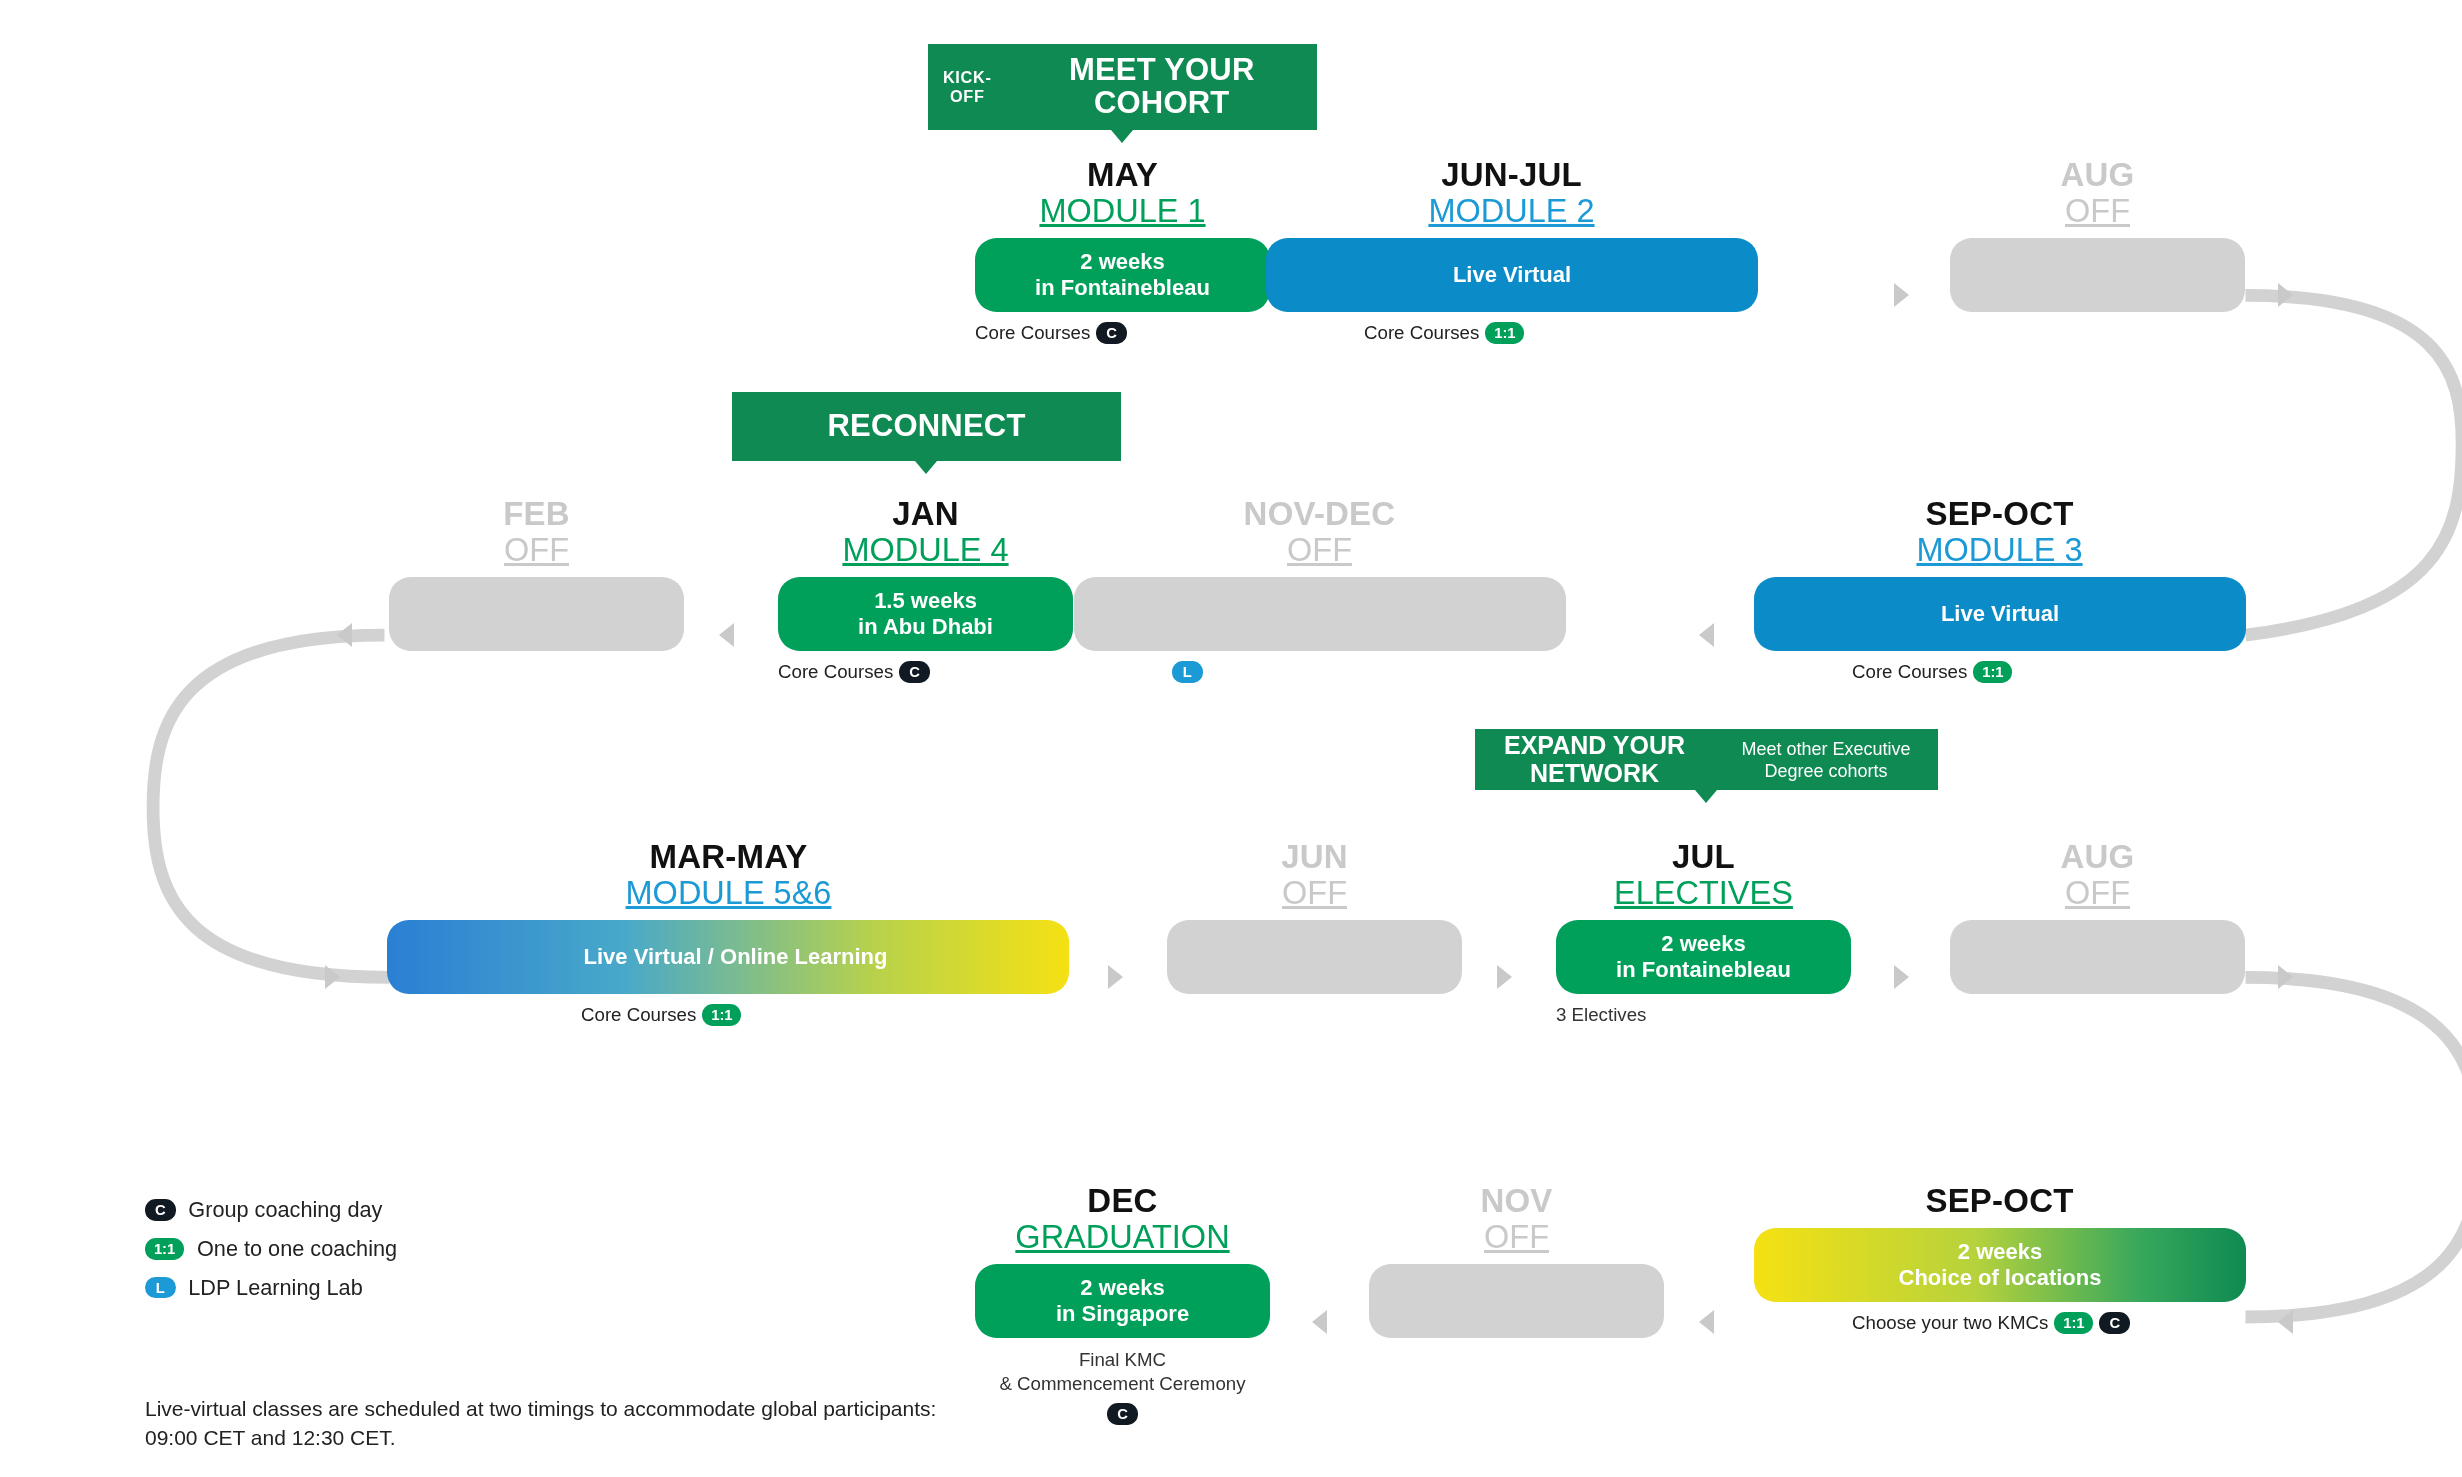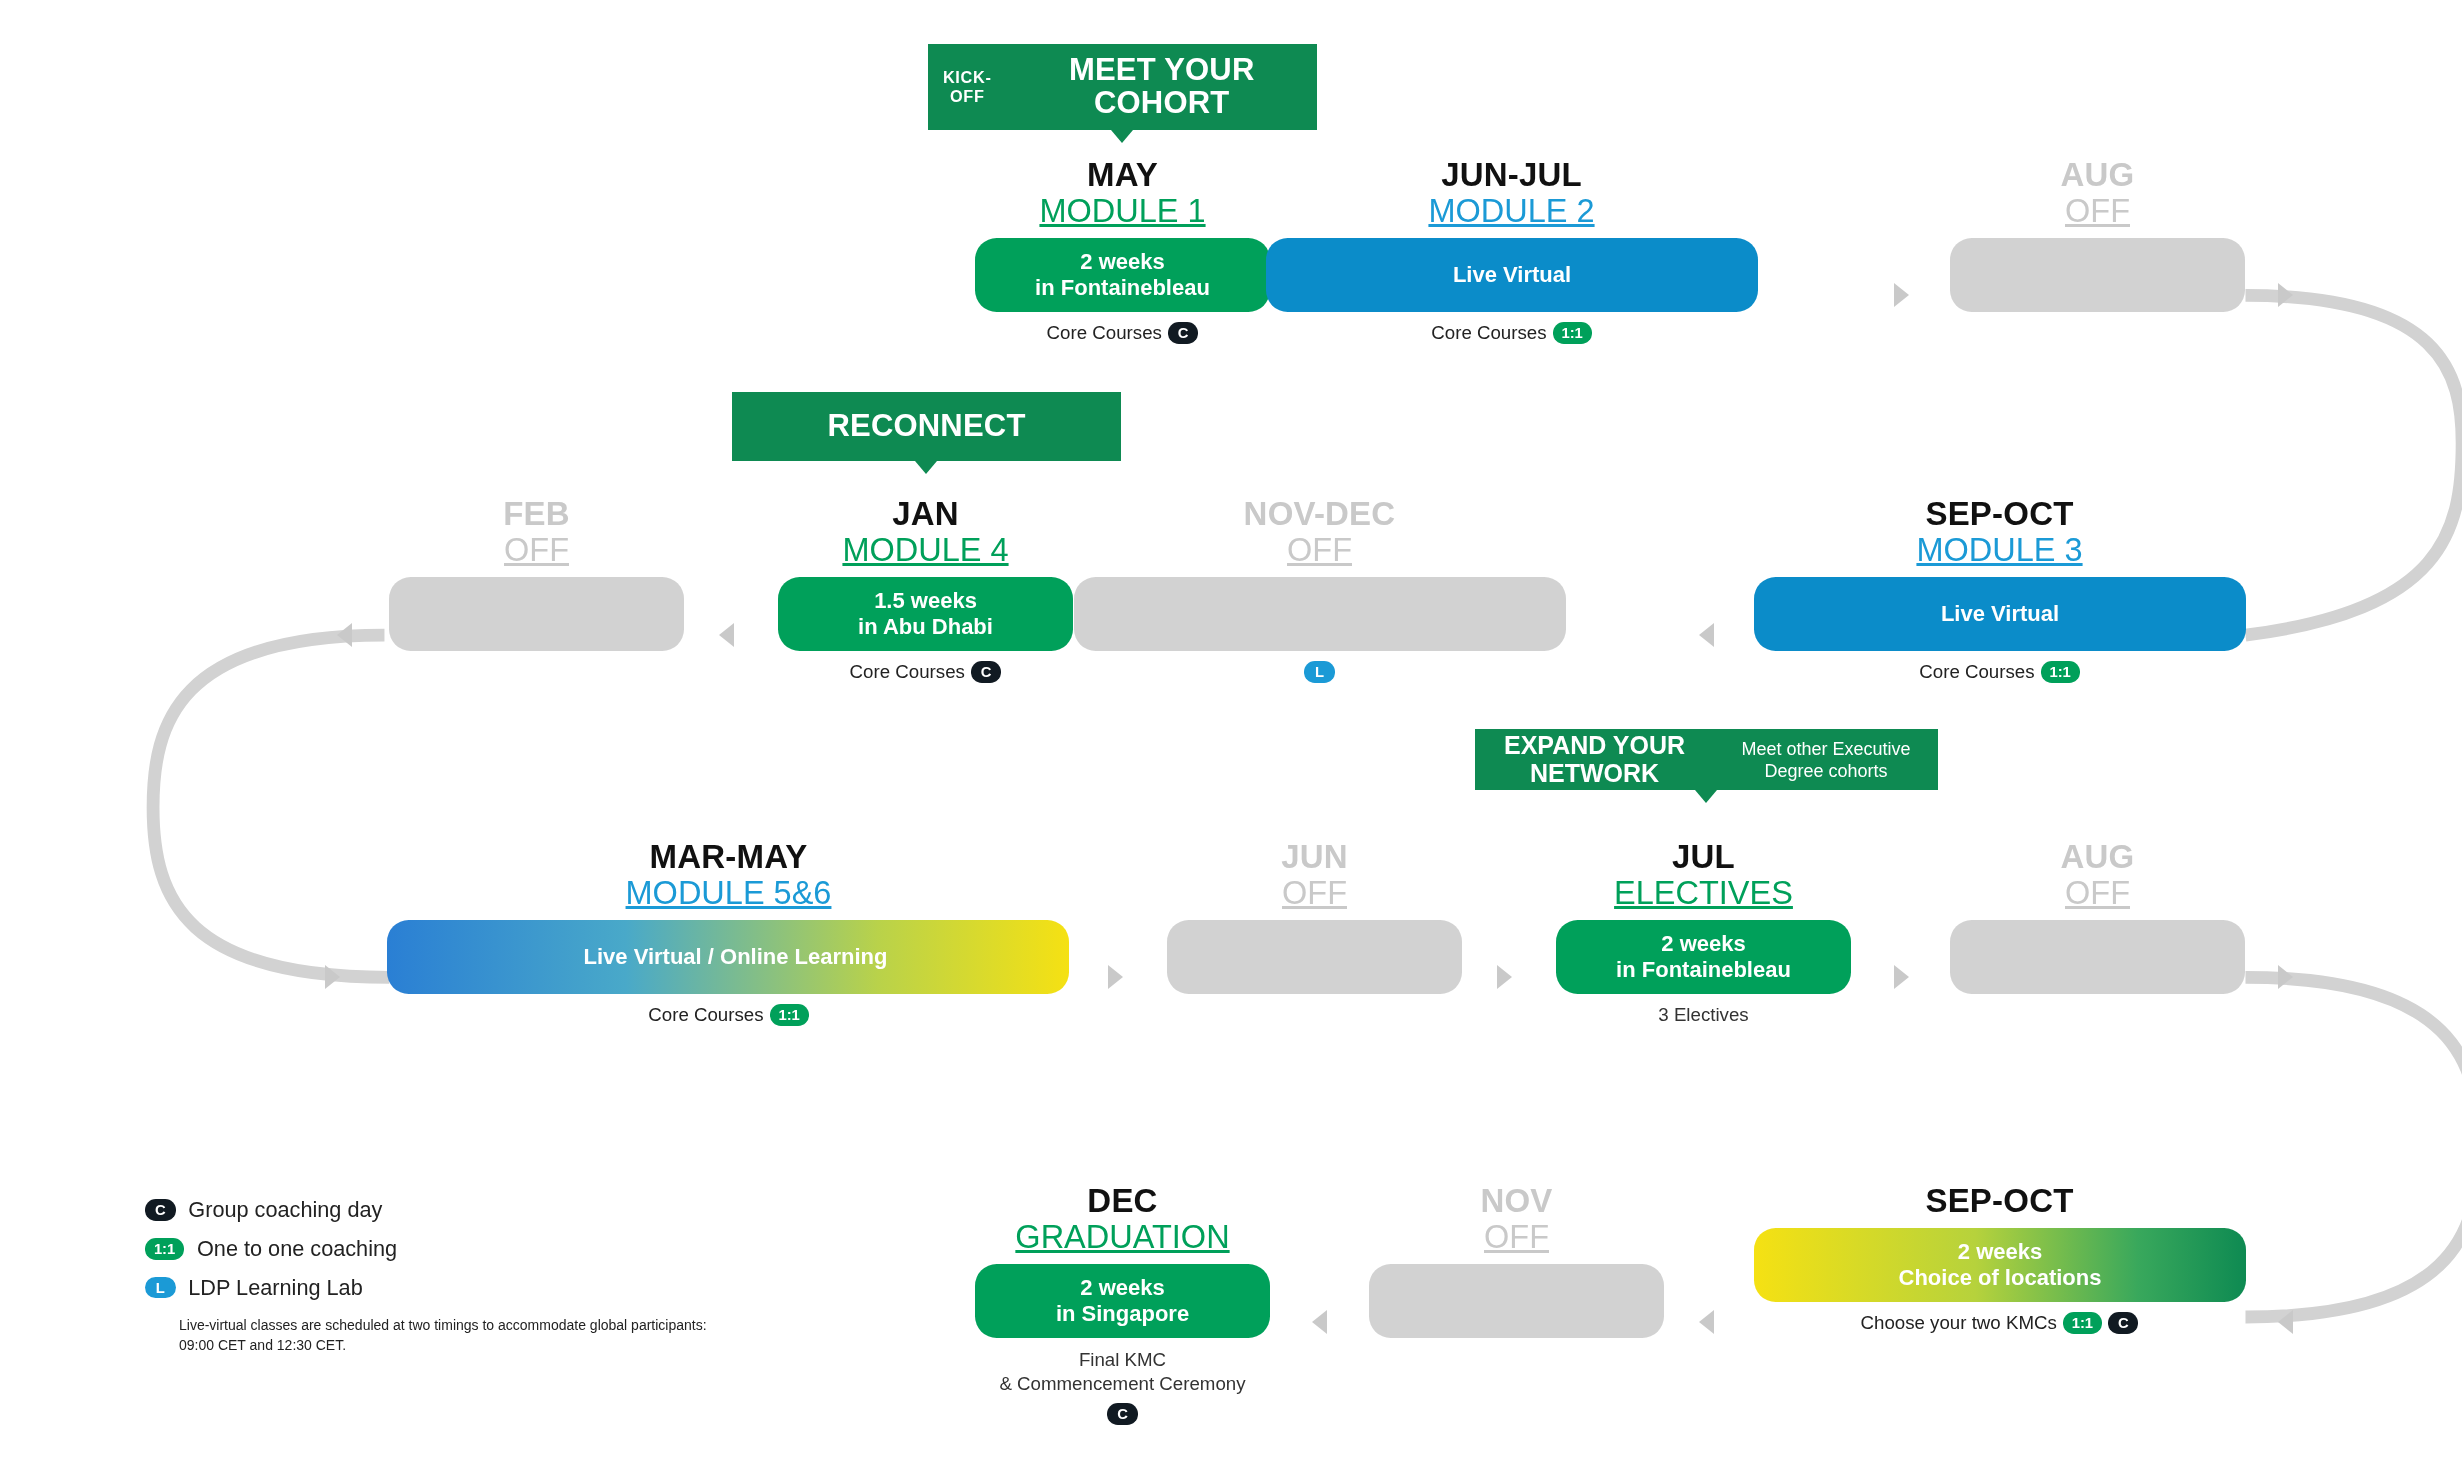--- a/index.html
+++ b/index.html
@@ -16,21 +16,21 @@
   .sub.small{font-size:24.6px;}
 
   .pill{margin-top:8.9px;border-radius:21.7px;height:74px;display:flex;align-items:center;justify-content:center;
         color:#ffffff;font-weight:bold;font-size:22px;line-height:1.18;text-align:center;box-sizing:border-box;}
   .pill.green{background:#00a05a;}
   .pill.blue{background:#0b8cc9;}
   .pill.grey{background:#d2d2d2;}
   .pill.grad-bluyel{background:linear-gradient(90deg,#2a7fd4 0%,#49a9c9 35%,#b9d24a 72%,#f5e113 100%);padding-left:15px;}
   .pill.grad-yelgrn{background:linear-gradient(90deg,#f5e113 0%,#b6d23c 45%,#39a85c 78%,#0e8a52 100%);}
 
-  .undertext{margin-top:9.8px;font-size:18.7px;color:#222;display:flex;align-items:center;justify-content:center;gap:6px;}
+  .undertext{margin-top:9.8px;font-size:18.7px;color:#222;display:flex;align-items:center;gap:6px;}
   .undertext.plain{color:#333;}
   .undertext.two-line{display:block;line-height:1.28;}
 
   .chip{display:inline-flex;align-items:center;justify-content:center;border-radius:10.8px;height:21.7px;min-width:30.5px;
         padding:0 8.9px;color:#ffffff;font-size:14.8px;font-weight:bold;box-sizing:border-box;}
   .chip.c{background:#111a22;}
   .chip.one{background:#00a05a;}
   .chip.l{background:#1b9ad6;}
 
   
@@ -45,21 +45,21 @@
 
   
   .arrow{position:absolute;width:0;height:0;}
   .arrow.right{border-top:12.8px solid transparent;border-bottom:12.8px solid transparent;border-left:15.8px solid #c9c9c9;}
   .arrow.left{border-top:12.8px solid transparent;border-bottom:12.8px solid transparent;border-right:15.8px solid #c9c9c9;}
 
   
   .legend{position:absolute;left:145px;top:1197px;}
   .legend-row{display:flex;align-items:center;gap:12.8px;margin-bottom:12.8px;}
   .legend-row span.lbl{font-size:21.7px;color:#222;}
-  .footnote{position:absolute;left:145px;top:1316px;font-size:14px;color:#222;line-height:1.4;margin-left:34px;}
+  .footnote{position:absolute;left:145px;top:1394px;font-size:21px;color:#222;line-height:1.4;}
 
   svg.curves{position:absolute;left:0;top:0;width:2627px;height:1477px;pointer-events:none;}
 </style>
 </head>
 <body>
 
 <div class="stage">
 
   <svg class="curves" viewBox="0 0 5334 3000">
     <path d="M4560,600 C4960,600 5000,760 5000,900 C5000,1080 4960,1240 4560,1290" fill="none" stroke="#d2d2d2" stroke-width="26"></path>

